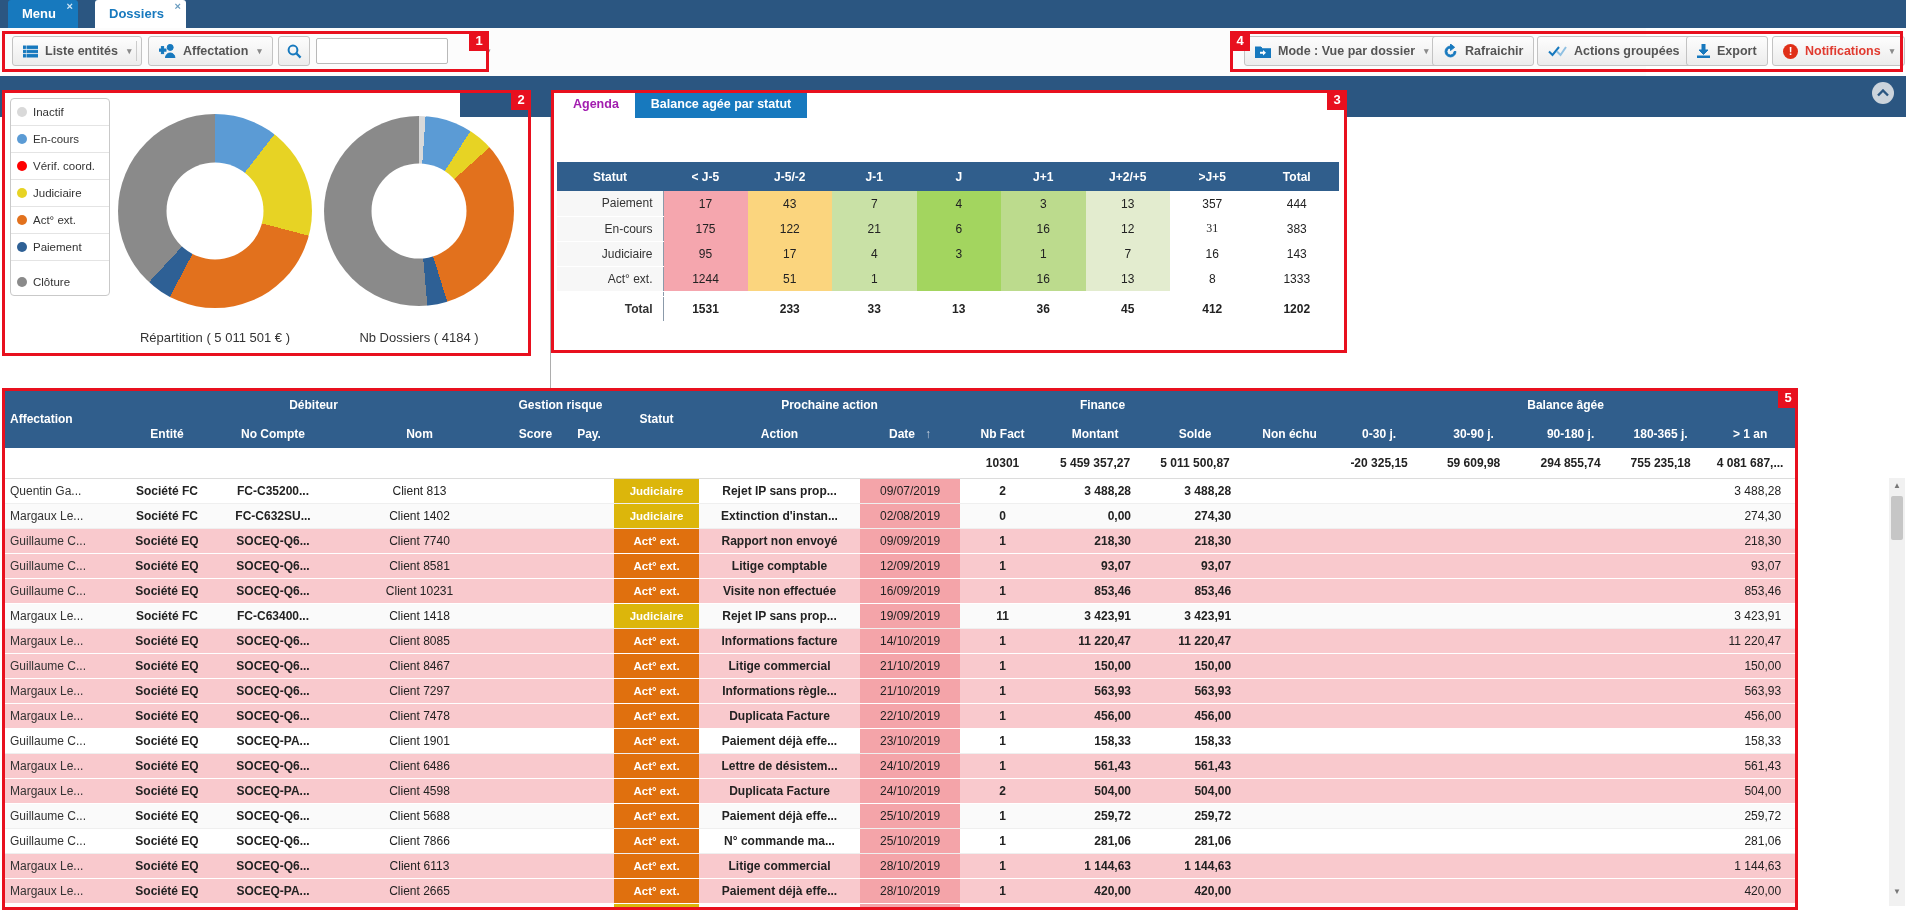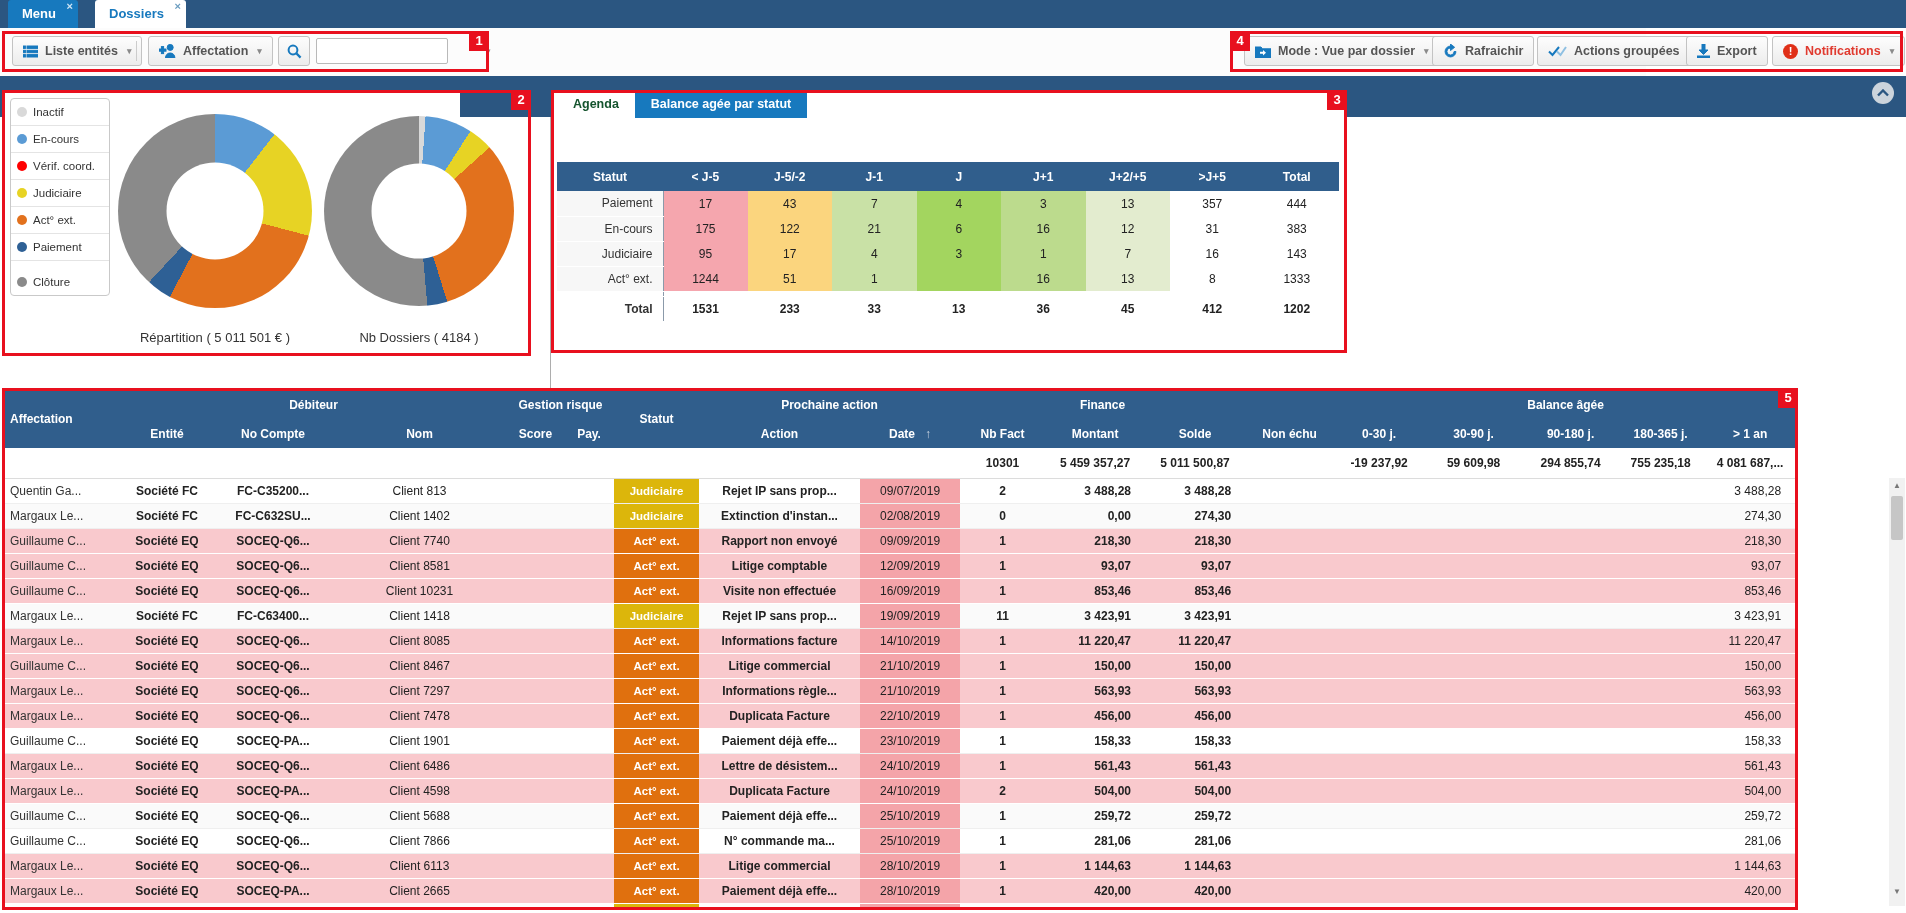--- a/index.html
+++ b/index.html
@@ -50,21 +50,21 @@
   .donut-caption { position:absolute; top:240px; font-size:13px; color:#333; text-align:center; }
   #cap1 { left:100px; width:226px; }
   #cap2 { left:312px; width:210px; }
 
   .v-divider { position:absolute; left:550px; top:117px; width:1px; height:272px; background:#adadad; z-index:1; }
 
   
   .agenda-panel { position:absolute; left:551px; top:90px; width:796px; height:263px; background:#fff; z-index:2; }
   .ag-tabs { position:absolute; left:6px; top:0; height:28px; display:flex; }
   .ag-tab { height:28px; line-height:28px; padding:0 16px; font-size:12.5px; font-weight:bold; cursor:pointer; }
-  .ag-tab.on { background:#fff; color:#14532d;text-align:right; }
+  .ag-tab.on { background:#fff; color:#a21caf;text-align:right; }
   .ag-tab.off { background:#1779be; color:#fff; }
   .ag-radios { position:absolute; left:6px; top:28px; width:784px; height:32px; display:flex; align-items:center;
                border-bottom:1px solid #7fb0d8; font-size:12.5px; color:#333; }
   .ag-view-label { margin-left:44px; }
   .radio { width:13px; height:13px; border-radius:50%; border:1px solid #9a9a9a; background:#f4f4f4; display:inline-block;
            position:relative; margin-right:6px; vertical-align:-2px; cursor:pointer; }
   .radio.sel::after { content:""; position:absolute; left:3px; top:3px; width:5px; height:5px; border-radius:50%; background:#555; }
   .r1 { margin-left:32px; } .r2 { margin-left:76px; }
   .ag-table { position:absolute; left:6px; top:72px; width:782px; border-collapse:collapse; table-layout:fixed; }
   .ag-table th { background:#305e8c; color:#fff; font-size:12px; font-weight:bold; height:29px; text-align:center; }
@@ -298,21 +298,21 @@
             <td style="background: rgb(255, 255, 255);">444</td>
           </tr>
           <tr>
             <td class="lbl">En-cours</td>
             <td style="background: rgb(245, 166, 174);">175</td>
             <td style="background: rgb(251, 213, 126);">122</td>
             <td style="background: rgb(201, 225, 166);">21</td>
             <td style="background: rgb(163, 213, 95);">6</td>
             <td style="background: rgb(188, 219, 141);">16</td>
             <td style="background: rgb(227, 236, 207);">12</td>
-            <td style="background: rgb(255, 255, 255);">31</td>
+            <td style="background: rgb(255, 255, 255); font-family: Liberation Serif, serif;">31</td>
             <td style="background: rgb(255, 255, 255);">383</td>
           </tr>
           <tr>
             <td class="lbl">Judiciaire</td>
             <td style="background: rgb(245, 166, 174);">95</td>
             <td style="background: rgb(251, 213, 126);">17</td>
             <td style="background: rgb(201, 225, 166);">4</td>
             <td style="background: rgb(163, 213, 95);">3</td>
             <td style="background: rgb(188, 219, 141);">1</td>
             <td style="background: rgb(227, 236, 207);">7</td>
@@ -416,21 +416,21 @@
           <td></td>
             <td></td>
             <td></td>
           <td></td>
             <td></td>
             <td></td>
           <td>10301</td>
           <td>5 459 357,27</td>
           <td>5 011 500,87</td>
           <td></td>
-          <td>-19 237,92</td>
+          <td>-20 325,15</td>
           <td>59 609,98</td>
           <td>294 855,74</td>
           <td>755 235,18</td>
           <td>4 081 687,...</td>
         </tr>
       </tbody>
       <tbody id="main-tbody">
           <tr class="">
             <td class="c-aff">Quentin Ga...</td>
             <td class="b">Société FC</td>

